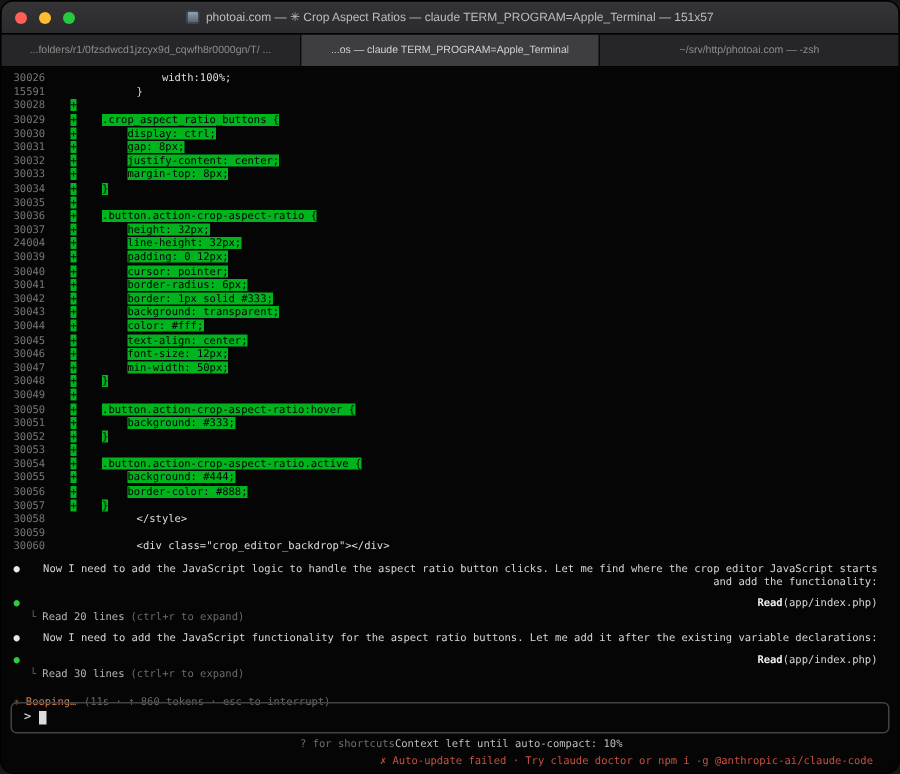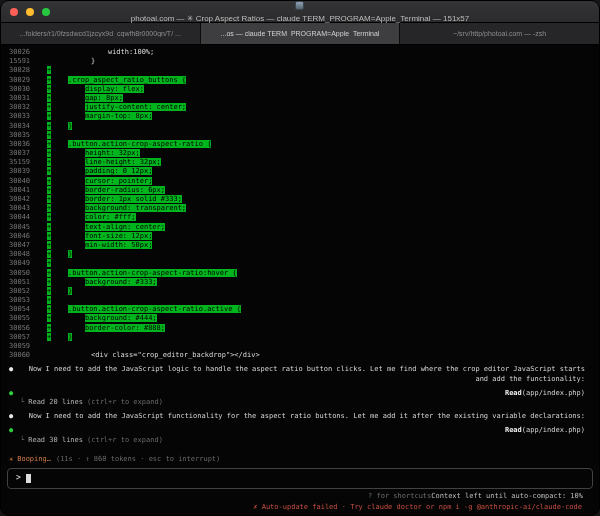--- a/index.html
+++ b/index.html
@@ -8,21 +8,21 @@
 
   .window { width:600px; height:516px; background:#060606; border-radius:9px; overflow:hidden;
             display:flex; flex-direction:column; border:1px solid #000; }
 
   
   .titlebar { height:22px; background:linear-gradient(#343436,#2b2b2d); border-bottom:1px solid #000;
               display:flex; align-items:center; position:relative; flex:0 0 auto; }
   .traffic { position:absolute; left:9px; top:0; bottom:0; display:flex; align-items:center; gap:8px; }
   .light { width:8px; height:8px; border-radius:50%; }
   .light.red { background:#ff5f57; } .light.yellow { background:#febc2e; } .light.green { background:#28c840; }
-  .titletext { margin:0 auto; display:flex; align-items:center; gap:4px; font-size:8px; color:#bdbdbd; white-space:nowrap;flex-direction:column; }
+  .titletext { margin:0 auto; display:flex; align-items:center; gap:4px; font-size:8px; color:#bdbdbd; white-space:nowrap; }
   .proxy { width:9px; height:9px; border-radius:2px; background:linear-gradient(#8fa3b5,#55636f); border:1px solid #3c474f; }
 
   
   .tabbar { height:22px; display:flex; background:#1c1c1e; flex:0 0 auto; border-bottom:1px solid #000; }
   .tab { flex:1; display:flex; align-items:center; justify-content:center; font-size:7px; color:#8d8d8d;
          background:#262628; border-right:1px solid #0a0a0a; overflow:hidden; white-space:nowrap;
          text-overflow:ellipsis; padding:0 8px; min-width:0; }
   .tab:last-child { border-right:none; }
   .tab.active { background:#3e3e41; color:#d2d2d2; }
   .tab span { overflow:hidden; text-overflow:ellipsis; white-space:nowrap; }
@@ -53,21 +53,21 @@
   .spinner { color:#d9804f; margin-right:4px; }
   .boop { color:#d9804f; margin-right:5px; }
 
   
   .bottom-ui { position:absolute; left:0; right:0; bottom:3px;
                font-family:"DejaVu Sans Mono","DejaVu Sans",monospace; font-size:7px; }
   .inputbox { margin:0 6px; height:21px; border:1px solid #424242; border-radius:4px;
               display:flex; align-items:center; padding:0 8px; }
   .promptchar { color:#e2e2e2; font-size:8px; }
   .cursor { width:5px; height:9px; background:#dcdcdc; margin-left:5px; }
-  .statusrow { display:flex; justify-content:flex-end; padding:3px 16px 0 31px; }
+  .statusrow { display:flex; justify-content:center; padding:3px 16px 0 31px; }
   .statusrow .left { color:#6f6f6f; }
   .statusrow .right { color:#bdbdbd; }
   .updaterow { text-align:right; padding:2px 17px 0 0; color:#c94f42; }
   .updaterow span { white-space:pre; }
   .updaterow .cmd { font-weight:normal; }
 </style>
 </head>
 <body>
 
 <div class="window">
@@ -101,37 +101,37 @@
     <div class="diff">
 
         <div class="dline ctx"><span class="lnum">30026</span><span class="sign"> </span><span class="ind">        </span><span class="code">width:100%;</span></div>
 
         <div class="dline ctx"><span class="lnum">15591</span><span class="sign"> </span><span class="ind">    </span><span class="code">}</span></div>
 
         <div class="dline add"><span class="lnum">30028</span><span class="sign">+</span><span class="ind"></span><span class="code"></span></div>
 
         <div class="dline add"><span class="lnum">30029</span><span class="sign">+</span><span class="ind">    </span><span class="code">.crop_aspect_ratio_buttons {</span></div>
 
-        <div class="dline add"><span class="lnum">30030</span><span class="sign">+</span><span class="ind">        </span><span class="code">display: flex;</span></div>
+        <div class="dline add"><span class="lnum">30030</span><span class="sign">+</span><span class="ind">        </span><span class="code">display: ctrl;</span></div>
 
         <div class="dline add"><span class="lnum">30031</span><span class="sign">+</span><span class="ind">        </span><span class="code">gap: 8px;</span></div>
 
         <div class="dline add"><span class="lnum">30032</span><span class="sign">+</span><span class="ind">        </span><span class="code">justify-content: center;</span></div>
 
         <div class="dline add"><span class="lnum">30033</span><span class="sign">+</span><span class="ind">        </span><span class="code">margin-top: 8px;</span></div>
 
         <div class="dline add"><span class="lnum">30034</span><span class="sign">+</span><span class="ind">    </span><span class="code">}</span></div>
 
         <div class="dline add"><span class="lnum">30035</span><span class="sign">+</span><span class="ind"></span><span class="code"></span></div>
 
         <div class="dline add"><span class="lnum">30036</span><span class="sign">+</span><span class="ind">    </span><span class="code">.button.action-crop-aspect-ratio {</span></div>
 
         <div class="dline add"><span class="lnum">30037</span><span class="sign">+</span><span class="ind">        </span><span class="code">height: 32px;</span></div>
 
-        <div class="dline add"><span class="lnum">35159</span><span class="sign">+</span><span class="ind">        </span><span class="code">line-height: 32px;</span></div>
+        <div class="dline add"><span class="lnum">24004</span><span class="sign">+</span><span class="ind">        </span><span class="code">line-height: 32px;</span></div>
 
         <div class="dline add"><span class="lnum">30039</span><span class="sign">+</span><span class="ind">        </span><span class="code">padding: 0 12px;</span></div>
 
         <div class="dline add"><span class="lnum">30040</span><span class="sign">+</span><span class="ind">        </span><span class="code">cursor: pointer;</span></div>
 
         <div class="dline add"><span class="lnum">30041</span><span class="sign">+</span><span class="ind">        </span><span class="code">border-radius: 6px;</span></div>
 
         <div class="dline add"><span class="lnum">30042</span><span class="sign">+</span><span class="ind">        </span><span class="code">border: 1px solid #333;</span></div>
 
         <div class="dline add"><span class="lnum">30043</span><span class="sign">+</span><span class="ind">        </span><span class="code">background: transparent;</span></div>
@@ -157,20 +157,21 @@
         <div class="dline add"><span class="lnum">30053</span><span class="sign">+</span><span class="ind"></span><span class="code"></span></div>
 
         <div class="dline add"><span class="lnum">30054</span><span class="sign">+</span><span class="ind">    </span><span class="code">.button.action-crop-aspect-ratio.active {</span></div>
 
         <div class="dline add"><span class="lnum">30055</span><span class="sign">+</span><span class="ind">        </span><span class="code">background: #444;</span></div>
 
         <div class="dline add"><span class="lnum">30056</span><span class="sign">+</span><span class="ind">        </span><span class="code">border-color: #888;</span></div>
 
         <div class="dline add"><span class="lnum">30057</span><span class="sign">+</span><span class="ind">    </span><span class="code">}</span></div>
 
+        <div class="dline ctx"><span class="lnum">30058</span><span class="sign"> </span><span class="ind">    </span><span class="code">&lt;/style&gt;</span></div>
 
         <div class="dline ctx"><span class="lnum">30059</span><span class="sign"> </span><span class="ind"></span><span class="code"></span></div>
 
         <div class="dline ctx"><span class="lnum">30060</span><span class="sign"> </span><span class="ind">    </span><span class="code">&lt;div class="crop_editor_backdrop"&gt;&lt;/div&gt;</span></div>
       </div>
 
     <div class="mblock">
       <div class="mrow">
         <span class="bullet">●</span>
         <div class="mtext">Now I need to add the JavaScript logic to handle the aspect ratio button clicks. Let me find where the crop editor JavaScript starts and add the functionality:</div>

